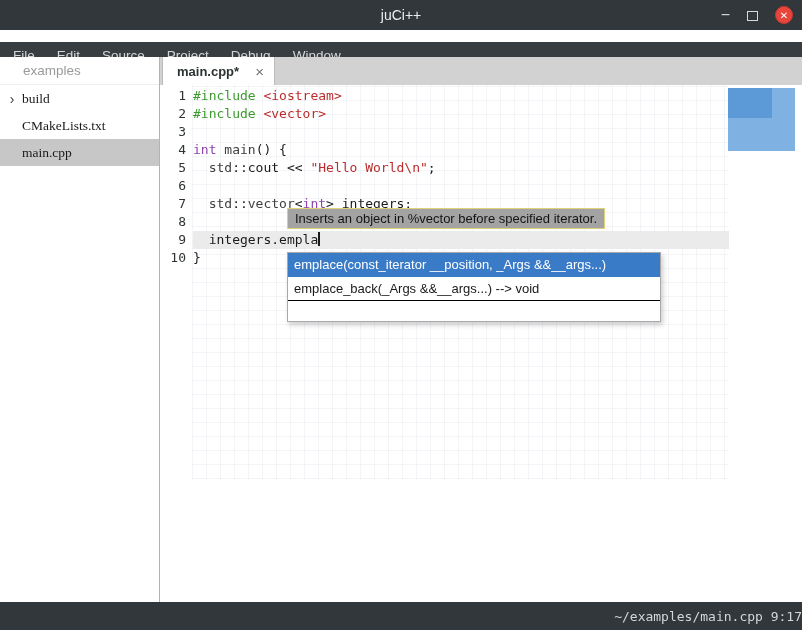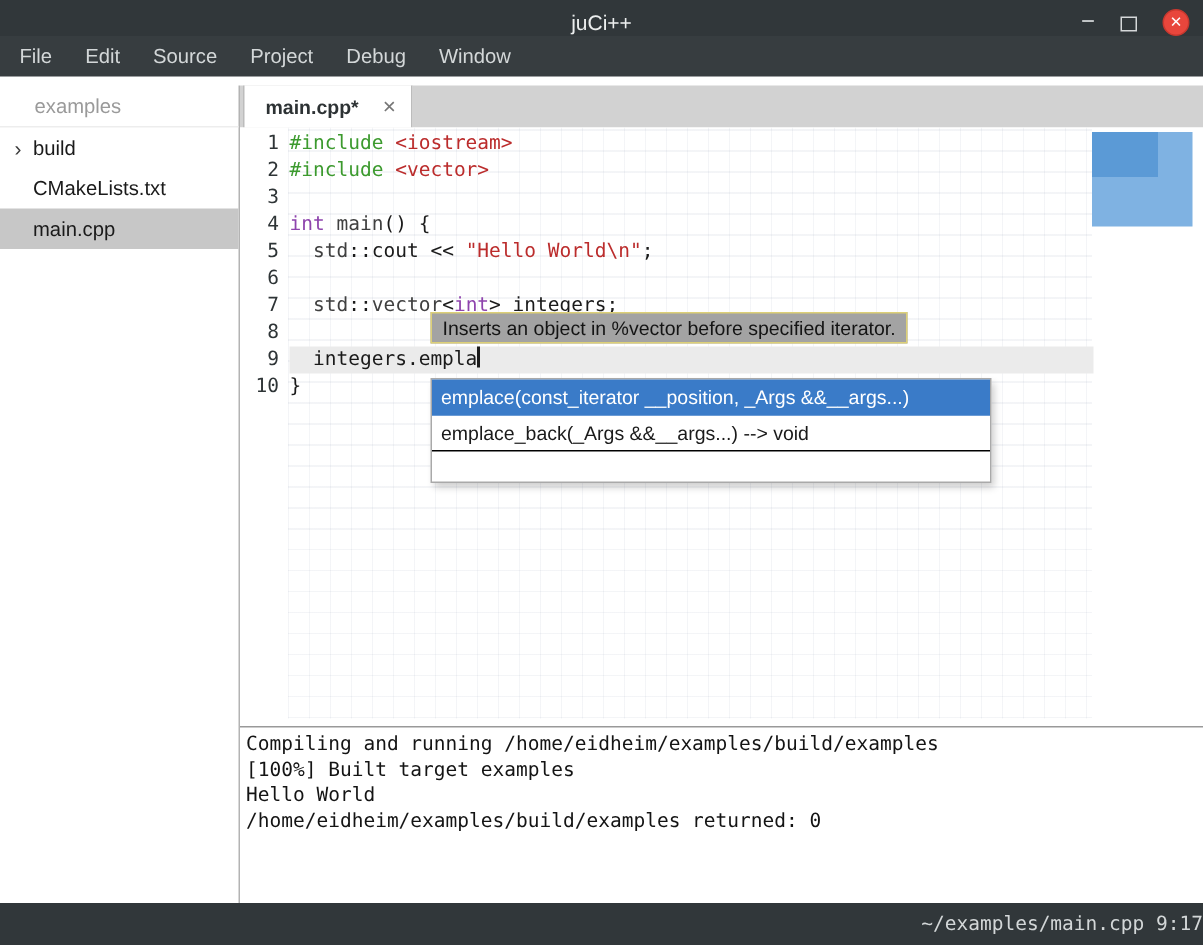--- a/index.html
+++ b/index.html
@@ -10,33 +10,33 @@
   .titlebar{position:absolute;left:0;top:0;width:802px;height:30px;background:#31373a;}
   .title{position:absolute;left:0;right:0;top:0;height:30px;line-height:30px;text-align:center;
          color:#eceeee;font-size:14px;}
   .win-controls{position:absolute;right:9px;top:0;height:30px;display:flex;align-items:center;gap:17px;}
   .btn-min{color:#d5d8d9;font-size:16px;line-height:30px;cursor:default;}
   .btn-max{width:9px;height:8px;border:1px solid #d5d8d9;margin-top:1px;}
   .btn-close{width:18px;height:18px;border-radius:50%;background:#e8463c;border:1px solid #c8382f;
              color:#fff;font-size:10px;display:flex;align-items:center;justify-content:center;box-sizing:border-box;}
 
   
-  .menubar{position:absolute;left:0;top:24px;width:802px;height:27px;background:#373d40;
+  .menubar{position:absolute;left:0;top:42px;width:802px;height:27px;background:#373d40;
            display:flex;align-items:center;padding-left:2px;box-sizing:border-box;}
   .menu-item{padding:0 11px;color:#d3d7d8;font-size:13.5px;height:27px;line-height:27px;}
 
   
   .sidebar{position:absolute;left:0;top:57px;width:160px;height:545px;background:#fff;
            border-right:1px solid #b3b3b3;box-sizing:border-box;}
   .sb-header{height:27px;line-height:27px;padding-left:23px;color:#9a9a9a;font-size:13.5px;
              border-bottom:1px solid #ededed;}
   .sb-item{height:27px;display:flex;align-items:center;font-size:13.5px;color:#1a1a1a;}
   .sb-item.sel{background:#c7c7c7;}
   .chev{width:16px;margin-left:4px;text-align:center;color:#3c3c3c;font-size:14px;flex:none;}
-  .sb-label{margin-left:2px;white-space:nowrap;}
+  .sb-label{margin-left:2px;white-space:nowrap;font-family:Liberation Serif, serif;}
 
   
   .main{position:absolute;left:160px;top:57px;width:642px;height:545px;}
   .tabbar{position:absolute;left:0;top:0;width:642px;height:28px;background:#d2d2d2;display:flex;}
   .tab{margin-left:2px;background:#fff;border-left:1px solid #bcbcbc;border-right:1px solid #bcbcbc;
        display:flex;align-items:center;padding:0 10px 0 14px;}
   .tab-label{font-weight:bold;font-size:13px;color:#2d3234;}
   .tab-close{margin-left:16px;color:#777;font-size:15px;line-height:15px;}
 
   
@@ -181,24 +181,18 @@
       <div class="tooltip">Inserts an object in %vector before specified iterator.</div>
 
       <div class="ac-popup" id="ac-list">
           <div class="ac-item sel">emplace(const_iterator __position, _Args &amp;&amp;__args...)</div>
           <div class="ac-item">emplace_back(_Args &amp;&amp;__args...) --&gt; void</div>
         </div>
     </div>
 
   </div>
 
-  <div class="output" id="output-lines">
-      <div class="out-line">Compiling and running /home/eidheim/examples/build/examples</div>
-      <div class="out-line">[100%] Built target examples</div>
-      <div class="out-line">Hello World</div>
-      <div class="out-line">/home/eidheim/examples/build/examples returned: 0</div>
-    </div>
 
   <div class="statusbar">
     <span>~/examples/main.cpp 9:17</span>
   </div>
 
 </div>
 
 </body></html>

